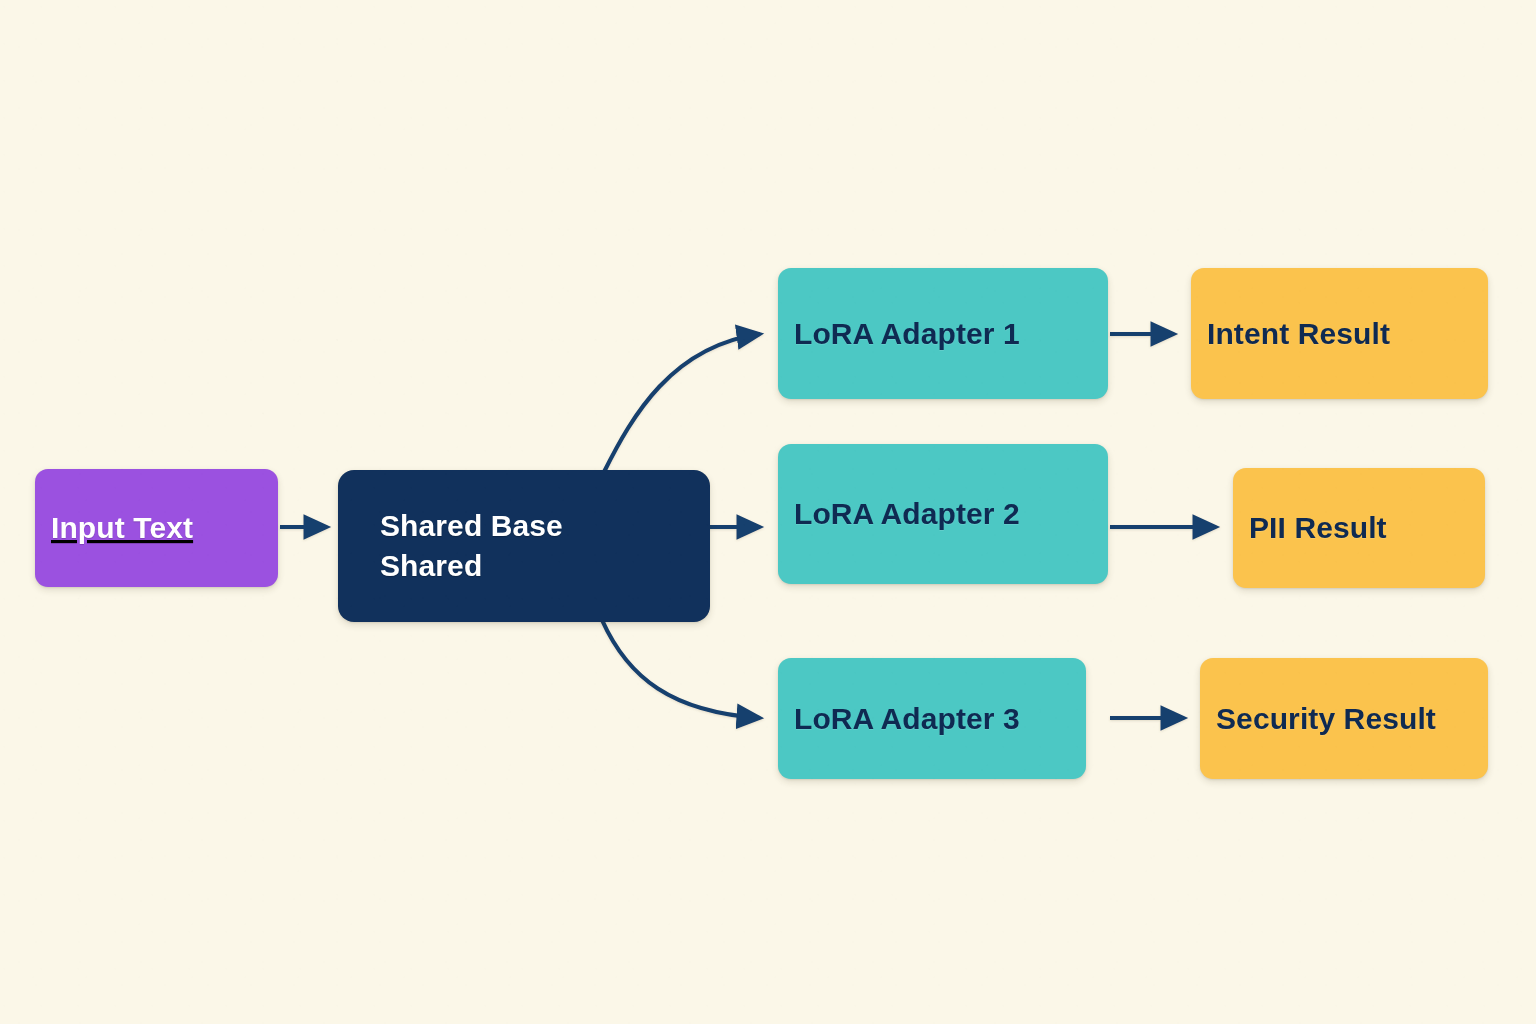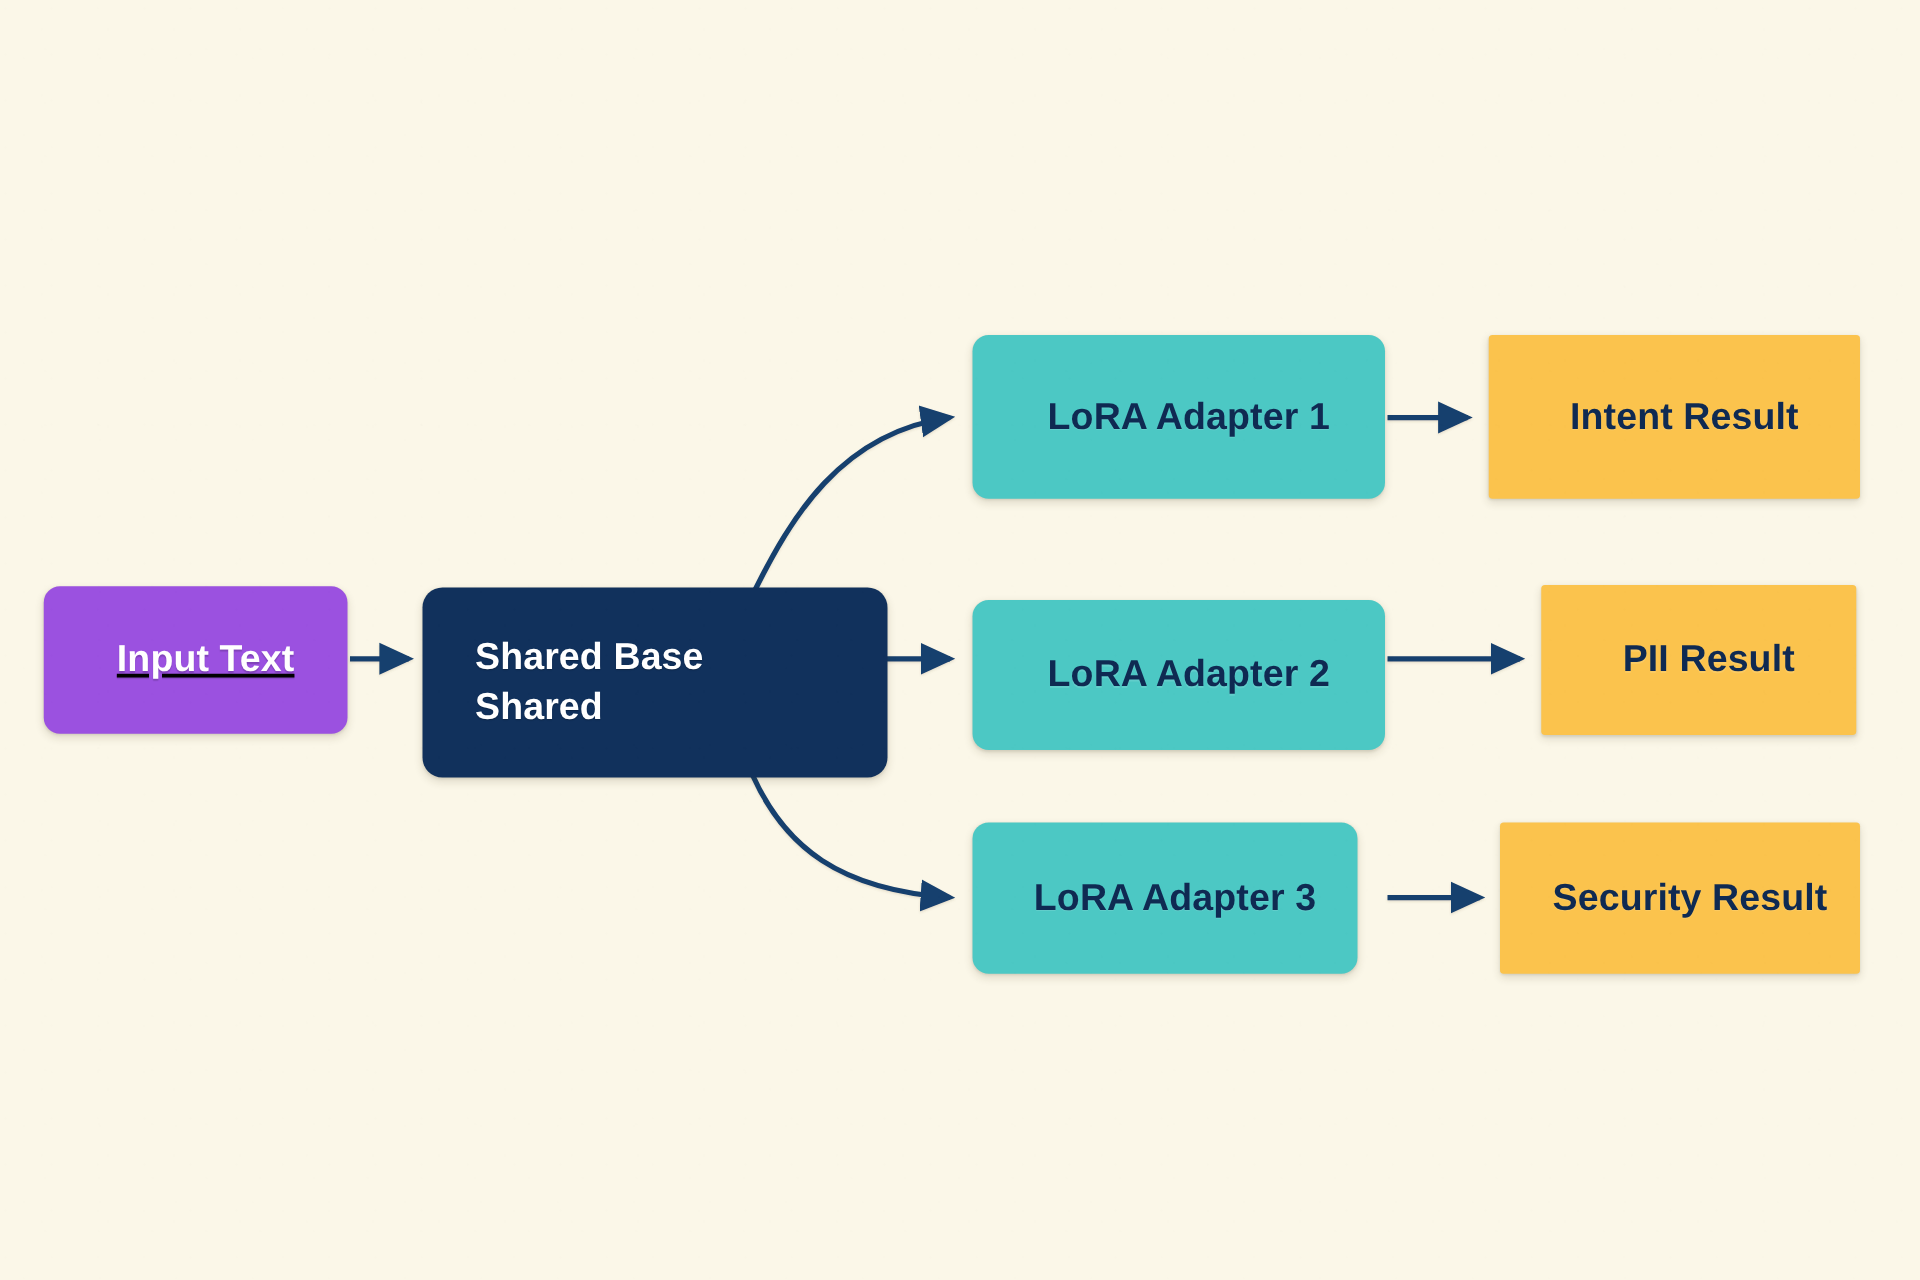--- a/index.html
+++ b/index.html
@@ -49,21 +49,21 @@
   }
   .node .node-label {
     display: block;
     width: 100%;
     font-size: 30px;
     font-weight: 600;
     letter-spacing: 0.1px;
     line-height: 1.33;
   }
   .node.center-label { justify-content: center; }
-  .node.center-label .node-label { text-align: center; margin-left: 16px; }
+  .node.center-label .node-label { text-align: left; margin-left: 16px; }
   .node.left-label { justify-content: flex-start; }
   .node.left-label .node-label { text-align: left; }
 
   .node-input {
     background: #9b51e0;
     border-radius: 13px;
   }
   .node-input .node-label {
     color: #ffffff;
     text-shadow: 0 1px 1px rgba(0,0,0,0.18);
@@ -80,21 +80,21 @@
   .node-adapter {
     background: #4cc8c4;
     border-radius: 13px;
   }
   .node-adapter .node-label {
     color: #0f2a52;
     text-shadow: 0 1px 0 rgba(255,255,255,0.12);
   }
   .node-result {
     background: #fbc34d;
-    border-radius: 3px;
+    border-radius: 13px;
   }
   .node-result .node-label {
     color: #0f2a52;
     text-shadow: 0 1px 0 rgba(255,255,255,0.12);
   }
 </style>
 </head>
 <body>
 
 <div id="canvas">
@@ -135,21 +135,21 @@
     <span class="node-label">
       <span>Shared Base</span><br>
       <span>Shared</span>
     </span>
   </div>
 
   <div class="node node-adapter center-label" style="left:778px; top:268px; width:330px; height:131px;">
     <span class="node-label">LoRA Adapter 1</span>
   </div>
 
-  <div class="node node-adapter center-label" style="left:778px; top:480px; width:330px; height:120px;">
+  <div class="node node-adapter center-label" style="left:778px; top:444px; width:330px; height:140px;">
     <span class="node-label">LoRA Adapter 2</span>
   </div>
 
   <div class="node node-adapter center-label" style="left:778px; top:658px; width:308px; height:121px;">
     <span class="node-label">LoRA Adapter 3</span>
   </div>
 
   <div class="node node-result center-label" style="left:1191px; top:268px; width:297px; height:131px;">
     <span class="node-label">Intent Result</span>
   </div>

